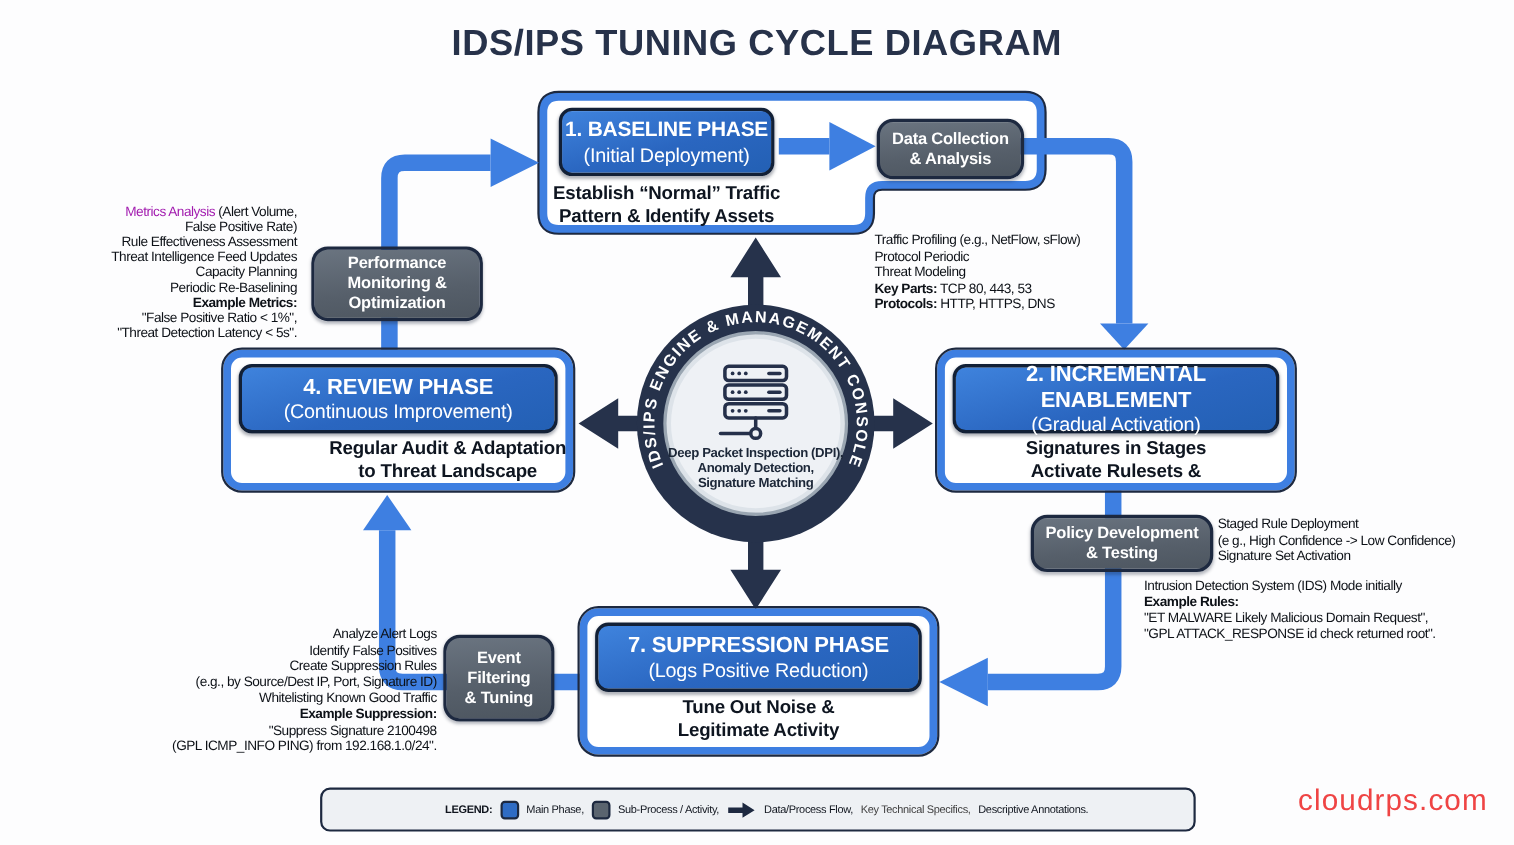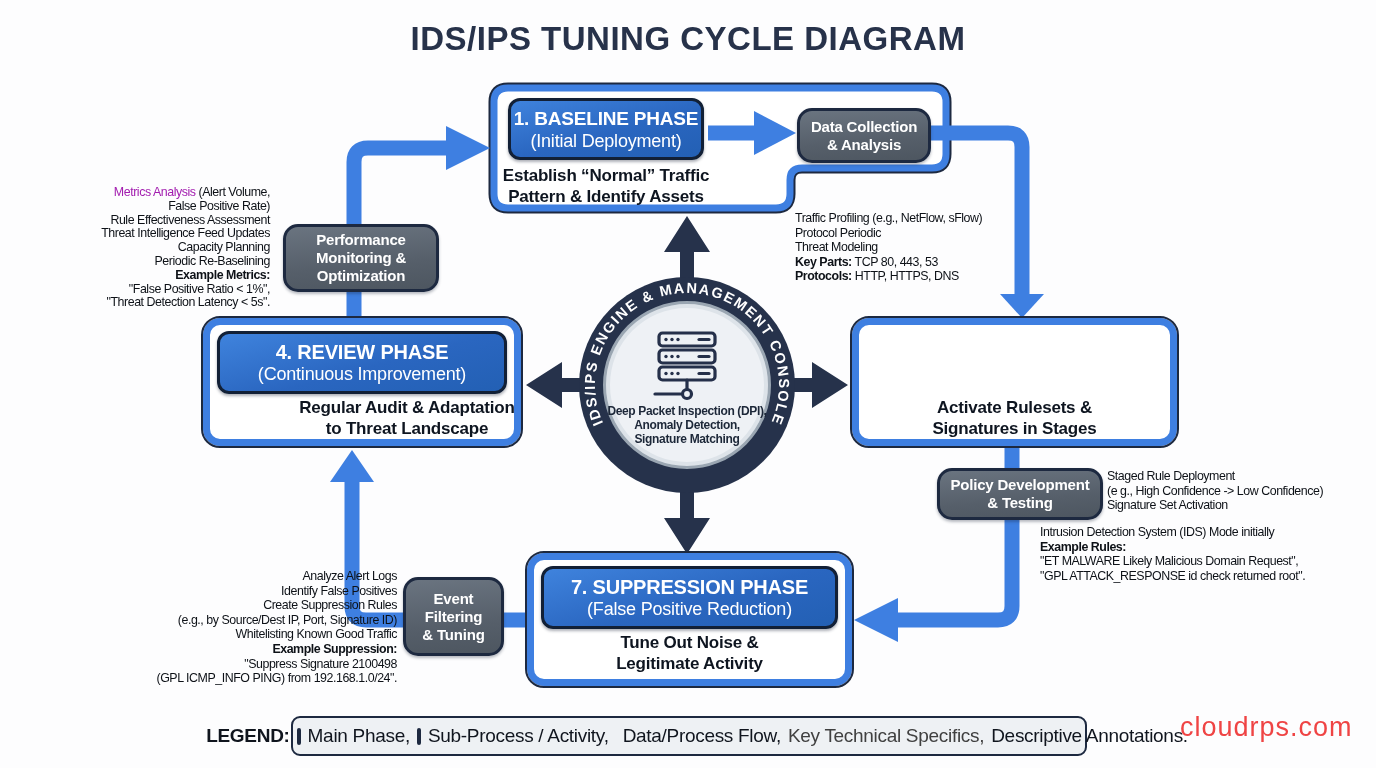--- a/index.html
+++ b/index.html
@@ -49,21 +49,21 @@
   #hub-inner { left:603px; top:301px; width:168px; height:168px; border-radius:50%;
     background:#eef1f5; border:3px solid #9aa6b2; z-index:2;
     box-shadow:inset 0 0 0 4px #dde3e9; }
   #hub-core-text { left:597px; top:404px; width:180px; text-align:center; z-index:3;
     font-size:12px; font-weight:bold; line-height:14px; color:#1c2738; letter-spacing:-.35px; }
 
   
   #legend { left:291px; top:716px; width:796px; height:40px; background:#eef1f4;
     border:2.5px solid #1d2940; border-radius:9px; z-index:2;
     display:flex; align-items:center; justify-content:center; gap:7px;
-    font-size:19px; letter-spacing:-.3px; color:#10151e; white-space:nowrap;padding-left:16px; }
+    font-size:10px; letter-spacing:-.3px; color:#10151e; white-space:nowrap;padding-left:16px; }
   #legend .lbl { font-weight:bold; color:#10151e; }
   .legend-sq { width:17px; height:17px; border:2px solid #1d2940; border-radius:4px; display:inline-block; }
   .legend-sq.blue-sq { background:#2f6cc4; }
   .legend-sq.gray-sq { background:#5a646f; }
   #legend .blue-txt { color:#404040; }
 
   #watermark { left:1180px; top:712px; font-size:27px; letter-spacing:1px;
     color:#ef4444; z-index:2; font-weight:normal; }
 </style>
 </head>
@@ -116,29 +116,33 @@
   <div class="abs phase-inner" style="left:508px; top:98px; width:196px; height:62px;">
     <div class="phase-title small">1. BASELINE PHASE</div>
     <div class="phase-sub">(Initial Deployment)</div>
   </div>
   <div class="abs phase-desc" style="left:496px; top:166px; width:220px;">
     <div>Establish “Normal” Traffic</div>
     <div>Pattern &amp; Identify Assets</div>
   </div>
 
   <div class="abs phase-container" style="left:852px; top:318px; width:325px; height:128px;"></div>
+  <div class="abs phase-inner" style="left:866px; top:331px; width:297px; height:63px;">
+    <div class="phase-title">2. INCREMENTAL ENABLEMENT</div>
+    <div class="phase-sub">(Gradual Activation)</div>
+  </div>
   <div class="abs phase-desc" style="left:852px; top:398px; width:325px;">
+    <div>Signatures in Stages</div>
     <div>Activate Rulesets &amp;</div>
-    <div>Signatures in Stages</div>
   </div>
 
   <div class="abs phase-container" style="left:527px; top:553px; width:325px; height:133px;"></div>
   <div class="abs phase-inner" style="left:541px; top:566px; width:297px; height:63px;">
     <div class="phase-title">7. SUPPRESSION PHASE</div>
-    <div class="phase-sub">(False Positive Reduction)</div>
+    <div class="phase-sub">(Logs Positive Reduction)</div>
   </div>
   <div class="abs phase-desc" style="left:527px; top:633px; width:325px;">
     <div>Tune Out Noise &amp;</div>
     <div>Legitimate Activity</div>
   </div>
 
   <div class="abs phase-container" style="left:203px; top:318px; width:318px; height:128px;"></div>
   <div class="abs phase-inner" style="left:217px; top:331px; width:290px; height:63px;">
     <div class="phase-title">4. REVIEW PHASE</div>
     <div class="phase-sub">(Continuous Improvement)</div>

